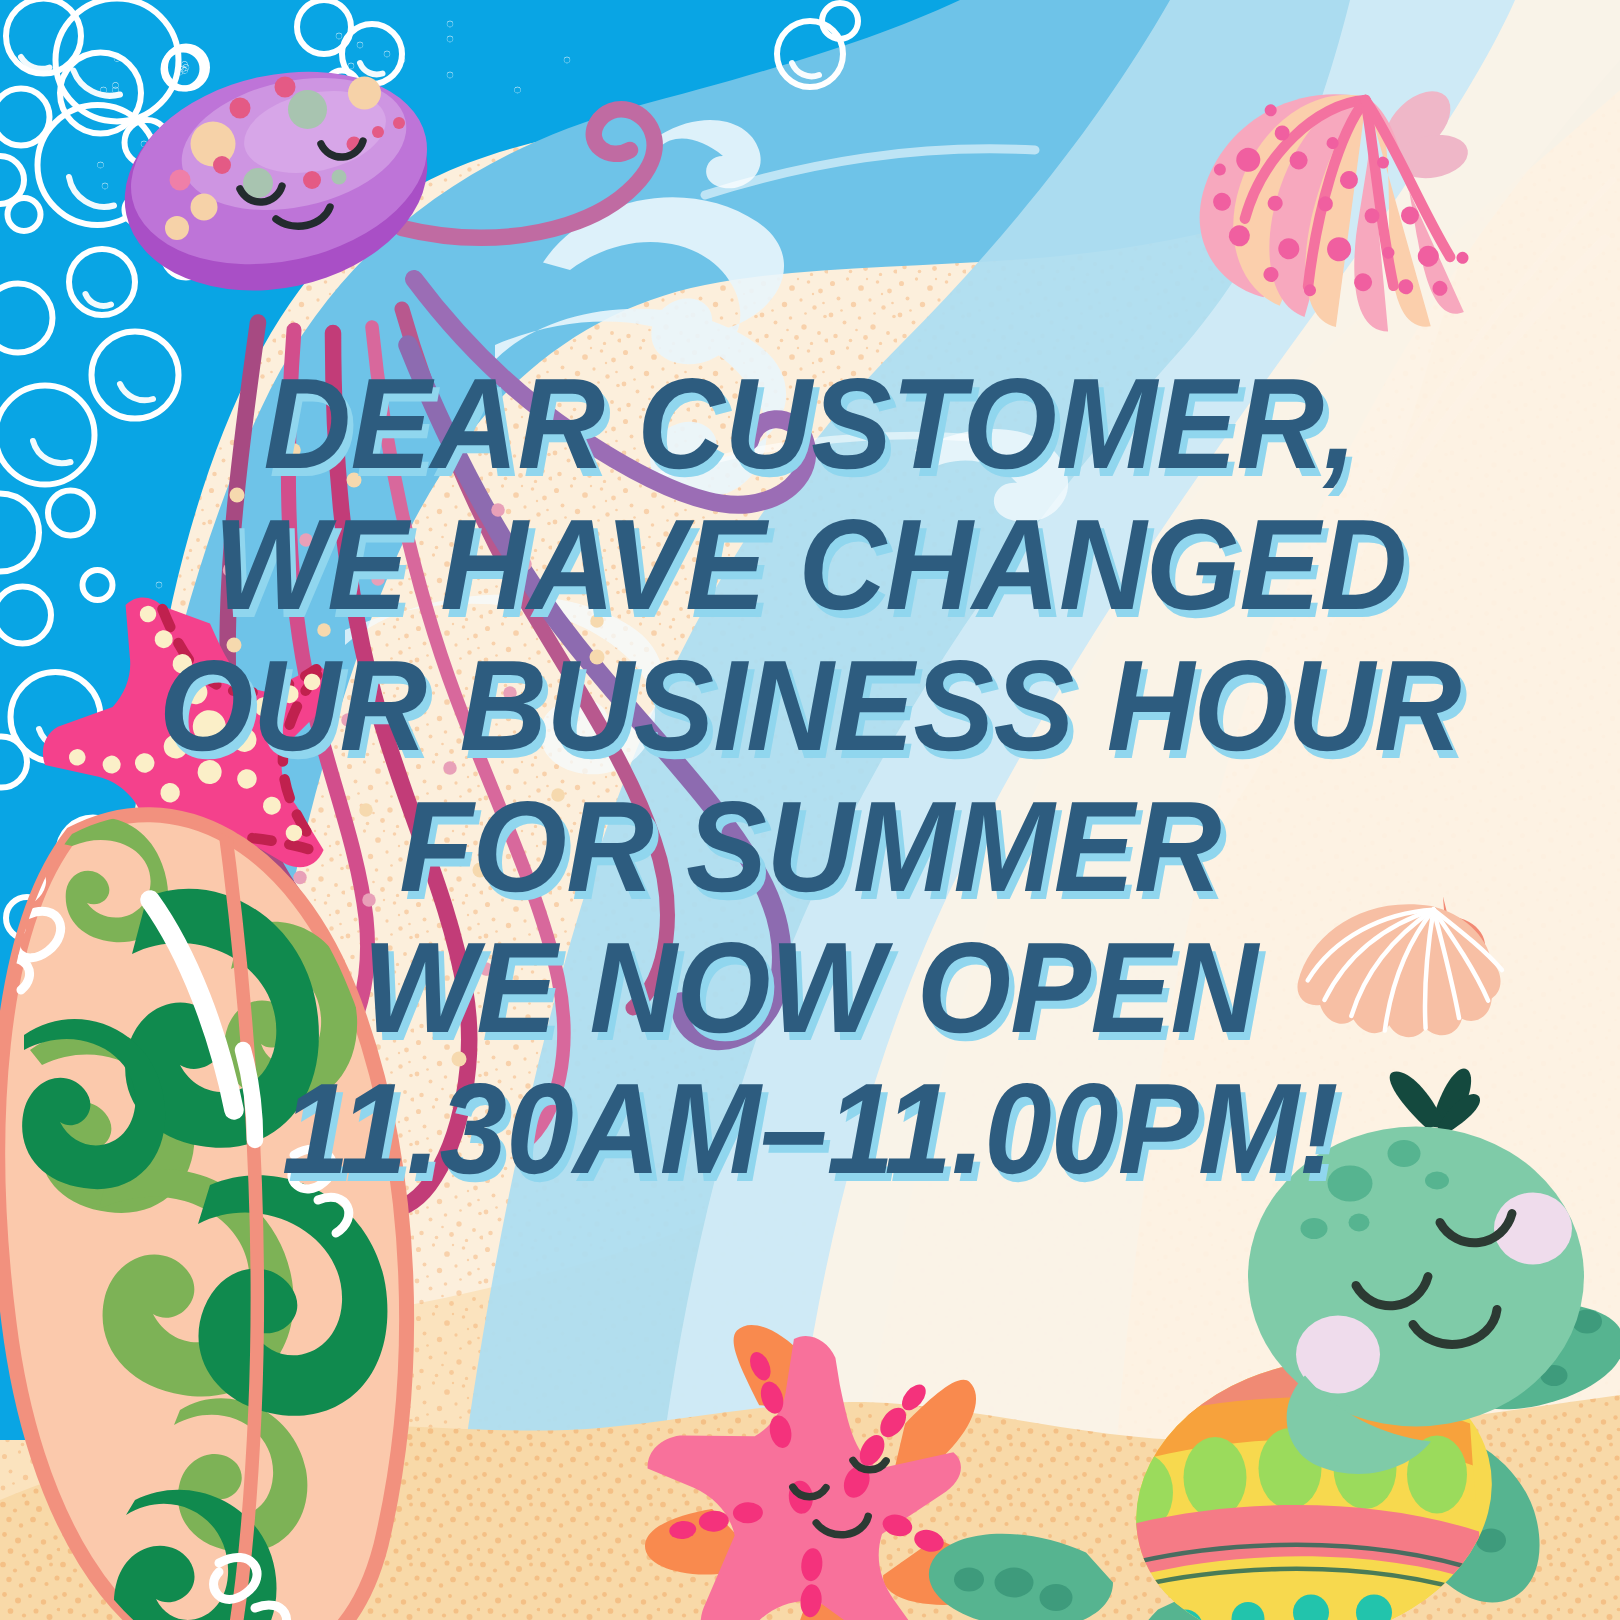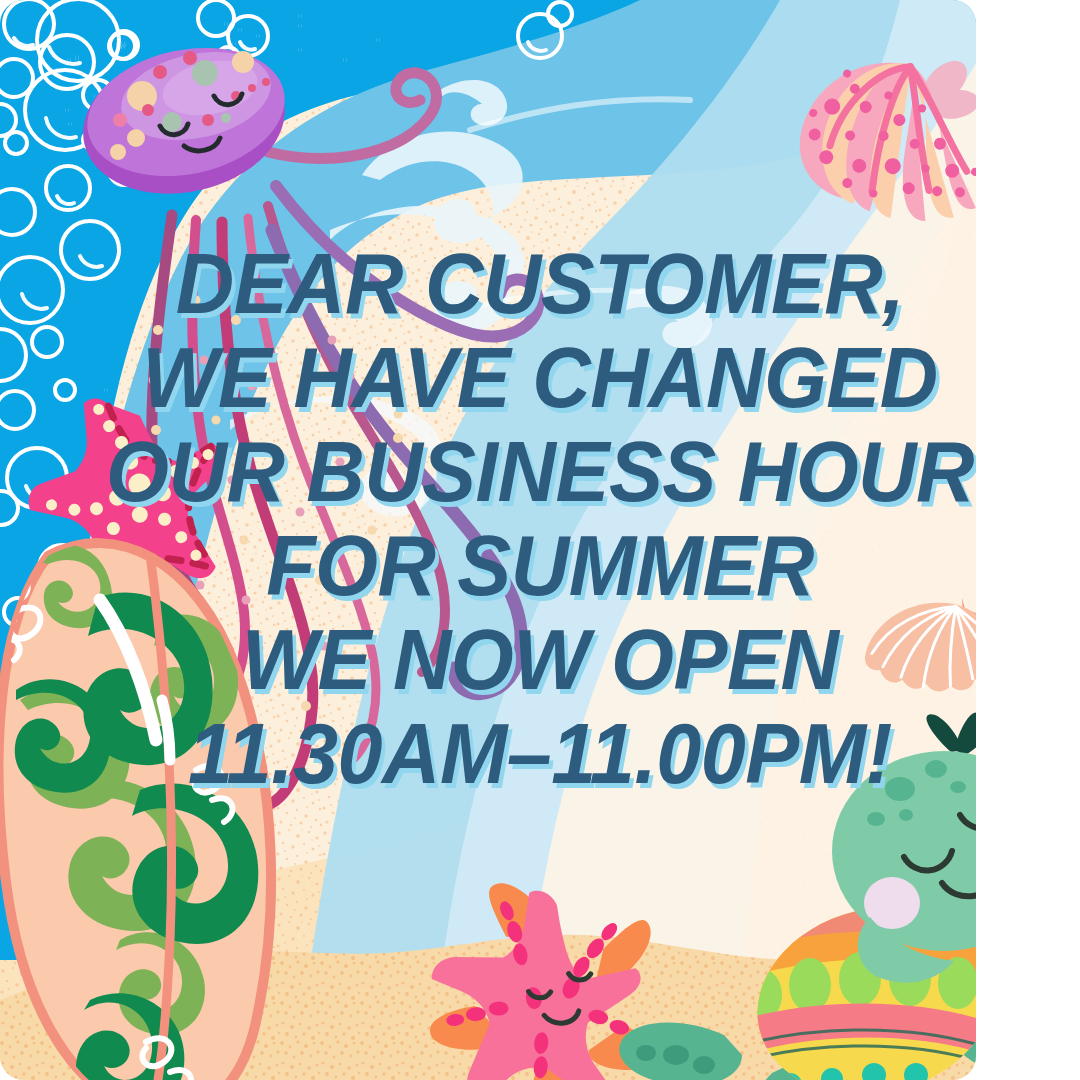--- a/index.html
+++ b/index.html
@@ -3,26 +3,25 @@
 <meta charset="utf-8">
 <title>Summer Business Hour Announcement</title>
 <style>
   html, body {
     margin: 0;
     padding: 0;
     background: #ffffff;
   }
   #poster {
     position: relative;
-    width: 976px;
+    width: 1080px;
     height: 1080px;
     overflow: hidden;
     font-family: "Liberation Sans", sans-serif;
     background: #FDF1E0;
-    border-radius: 24px;
   }
   #poster svg.layer {
     position: absolute;
     top: 0;
     left: 0;
     width: 1080px;
     height: 1080px;
     display: block;
   }
 

